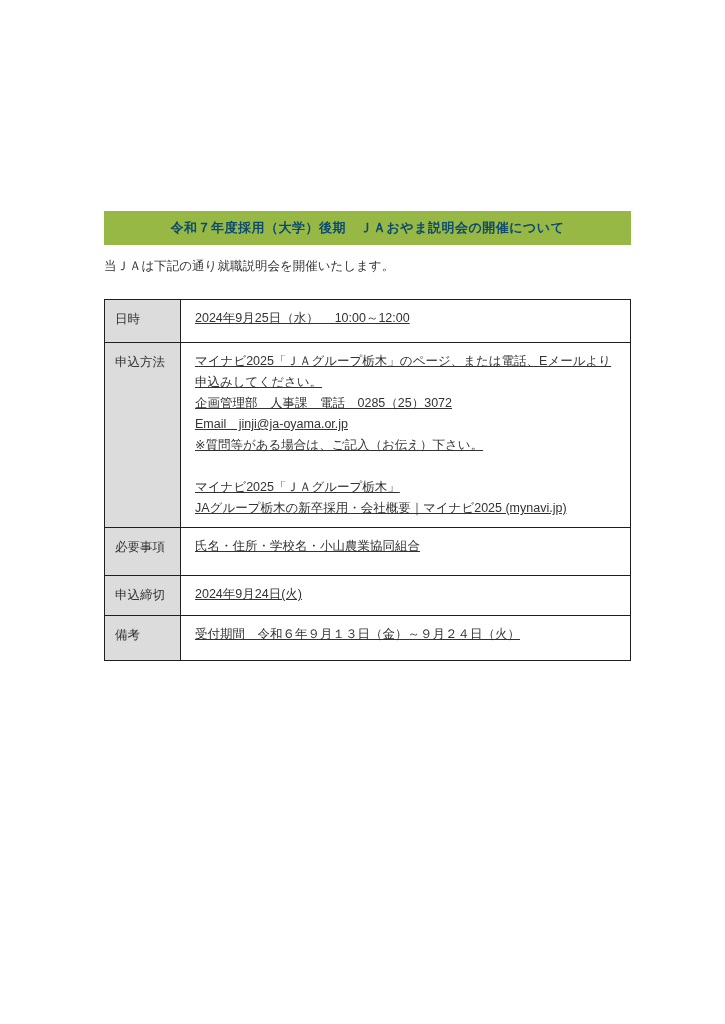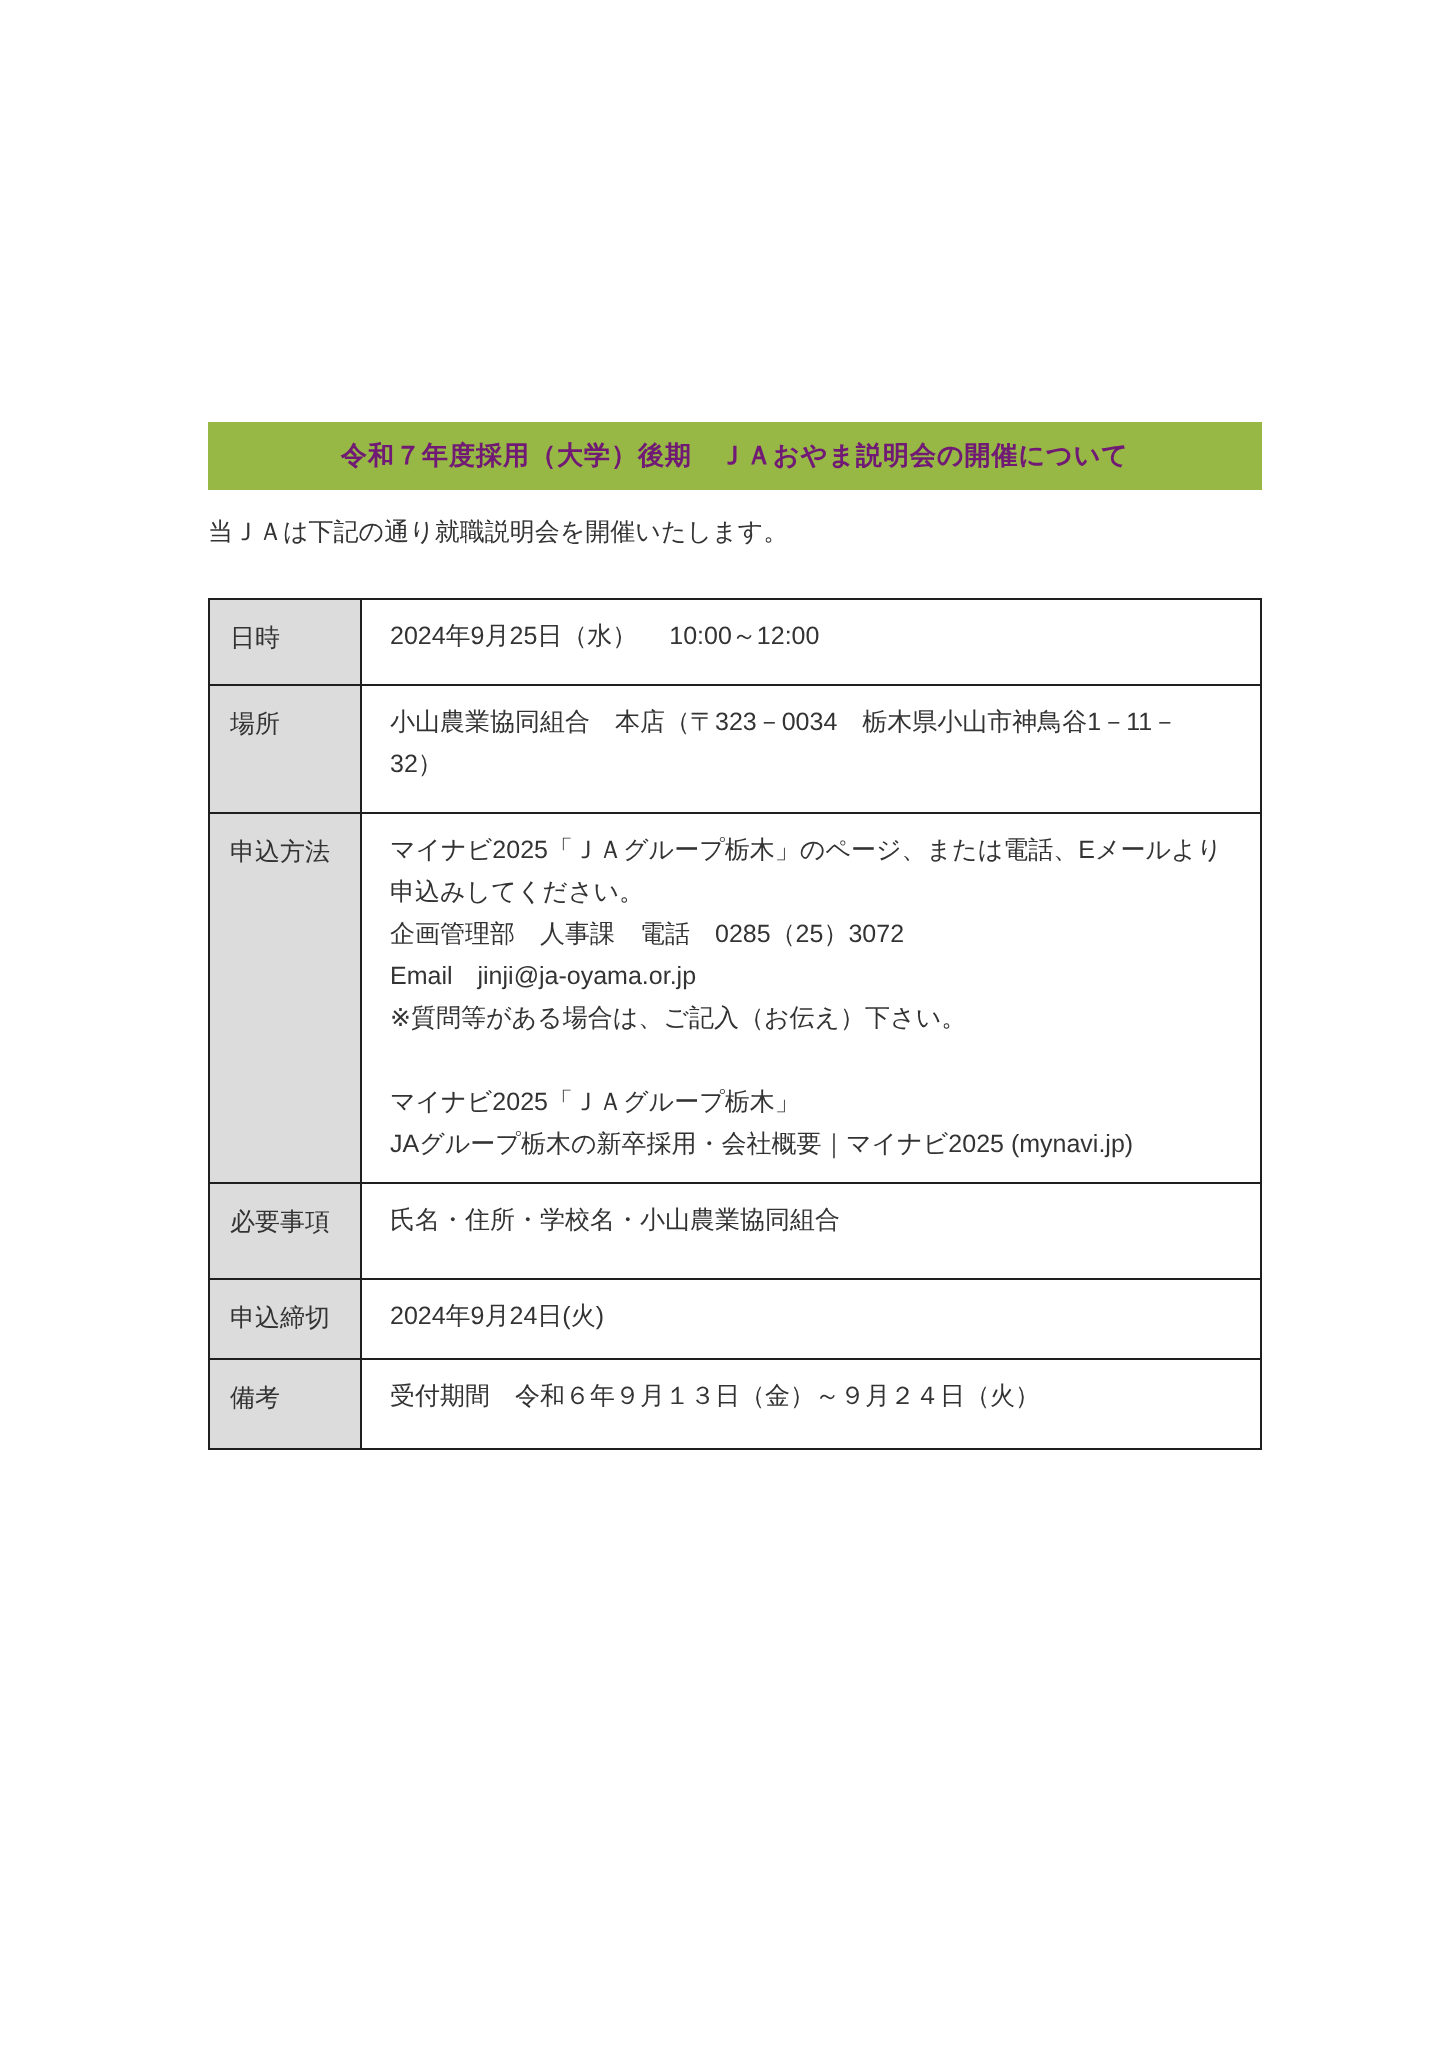--- a/index.html
+++ b/index.html
@@ -12,21 +12,21 @@
     overflow: hidden;
   }
   .doc { width: 527px; margin: 211px 0 0 104px; }
 
   .banner {
     height: 34px;
     background: #98b845;
     display: flex; align-items: center; justify-content: center;
   }
   .banner-title {
-    color: #701a75;
+    color: #0c4a6e;
     font-size: 13px;
     font-weight: bold;
     letter-spacing: 0.5px;
     white-space: nowrap;
   }
 
   .intro {
     margin-top: 13px;
     font-size: 12.5px;
     line-height: 17px;
@@ -47,21 +47,21 @@
     line-height: 21px;
   }
   table.info th {
     width: 76px;
     background: #dcdcdc;
     padding: 9px 6px 9px 10px;
   }
   table.info td {
     padding: 8px 14px 8px 14px;
   }
-  .line { min-height: 21px; }
+  .line { min-height: 21px; text-decoration: underline; }
 
   .r0 td, .r0 th { height: 43px; }
   .r1 td, .r1 th { height: 64px; }
   .r2 td, .r2 th { height: 173px; }
   .r3 td, .r3 th { height: 48px; }
   .r4 td, .r4 th { height: 39px; }
   .r5 td, .r5 th { height: 43px; }
   .r6 td, .r6 th { height: 45px; }
 </style>
 </head>
@@ -77,27 +77,20 @@
 
   <table class="info">
     <tbody>
       <tr class="r0">
         <th>日時</th>
         <td>
           <div class="line">2024年9月25日（水）　 10:00～12:00</div>
         </td>
       </tr>
 
-      <tr class="r1">
-        <th>場所</th>
-        <td>
-          <div class="line">小山農業協同組合　本店（〒323－0034　栃木県小山市神鳥谷1－11－</div>
-          <div class="line">32）</div>
-        </td>
-      </tr>
 
       <tr class="r2">
         <th>申込方法</th>
         <td>
           <div class="line">マイナビ2025「ＪＡグループ栃木」のページ、または電話、Eメールより</div>
           <div class="line">申込みしてください。</div>
           <div class="line">企画管理部　人事課　電話　0285（25）3072</div>
           <div class="line">Email　jinji@ja-oyama.or.jp</div>
           <div class="line">※質問等がある場合は、ご記入（お伝え）下さい。</div>
           <div class="line"></div>

